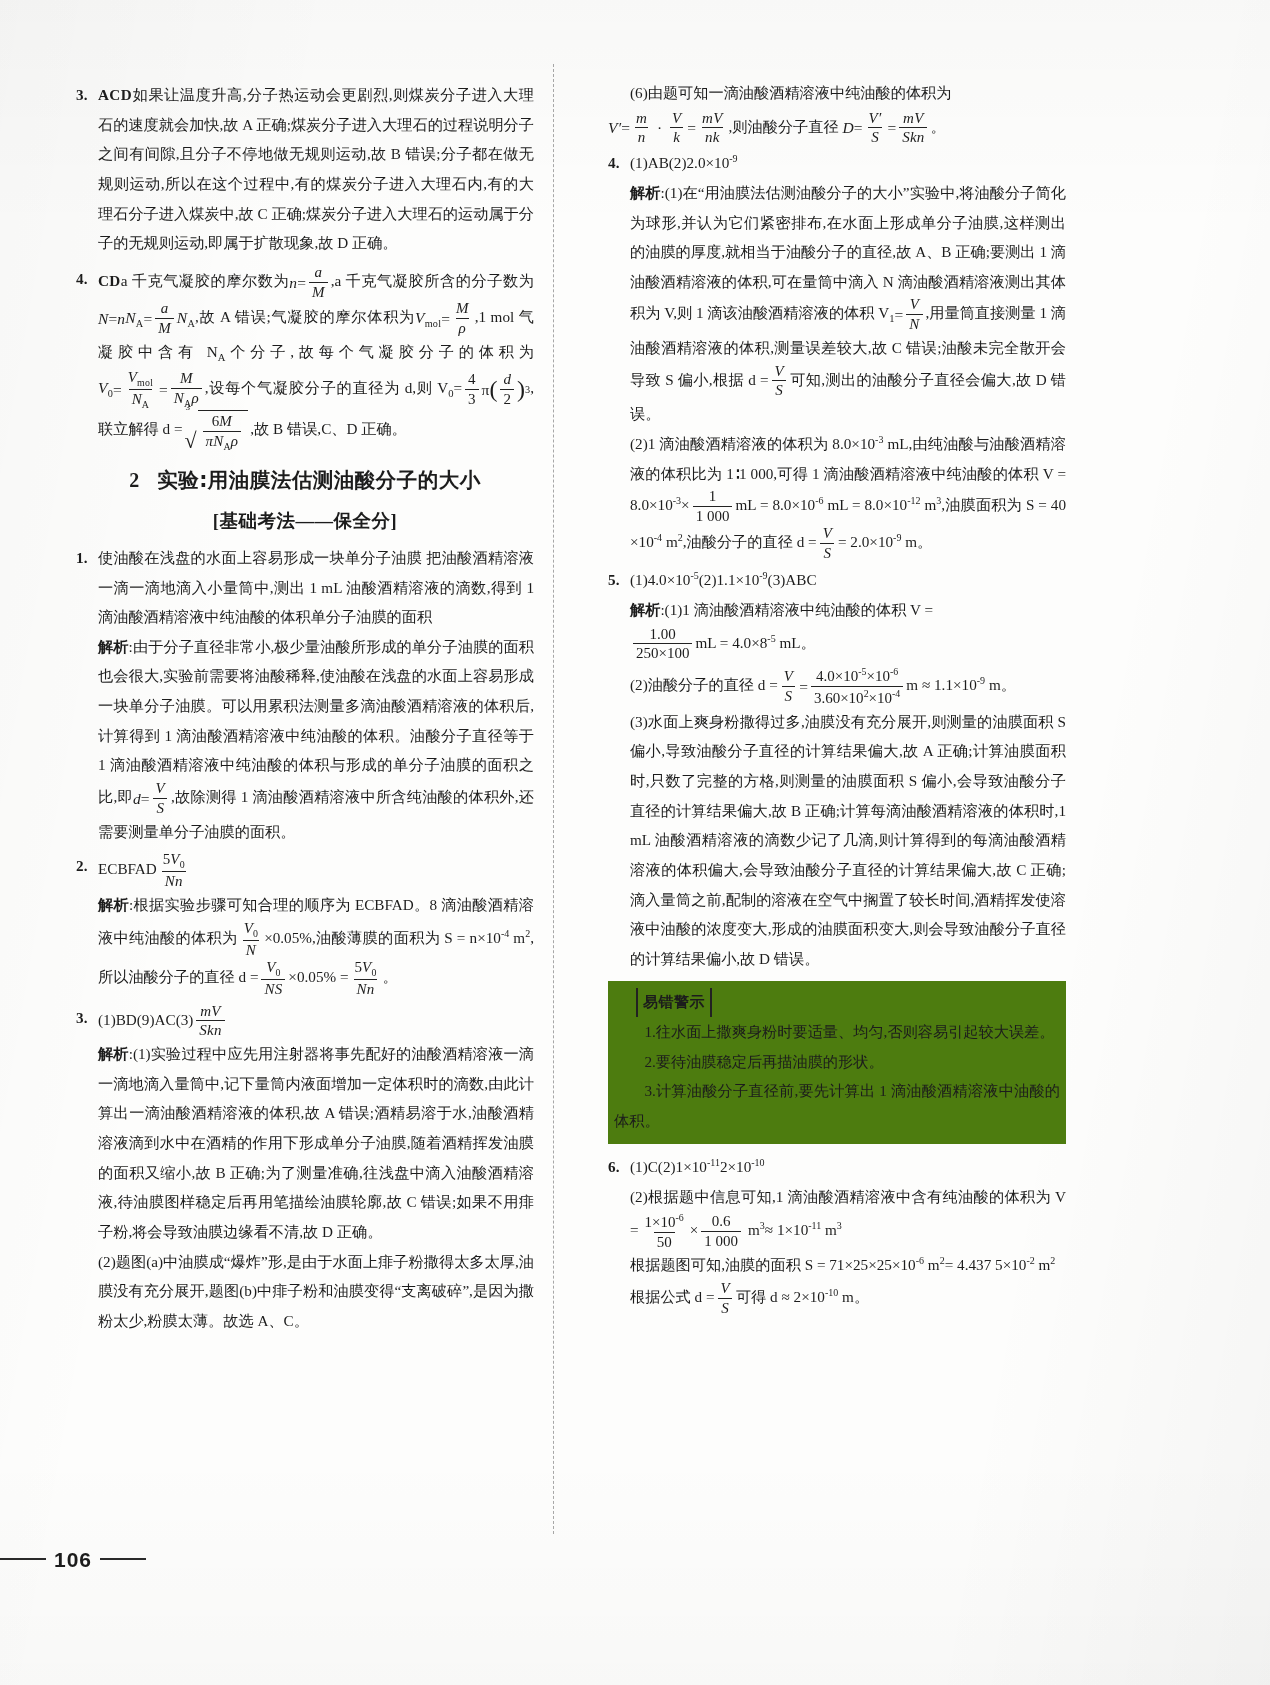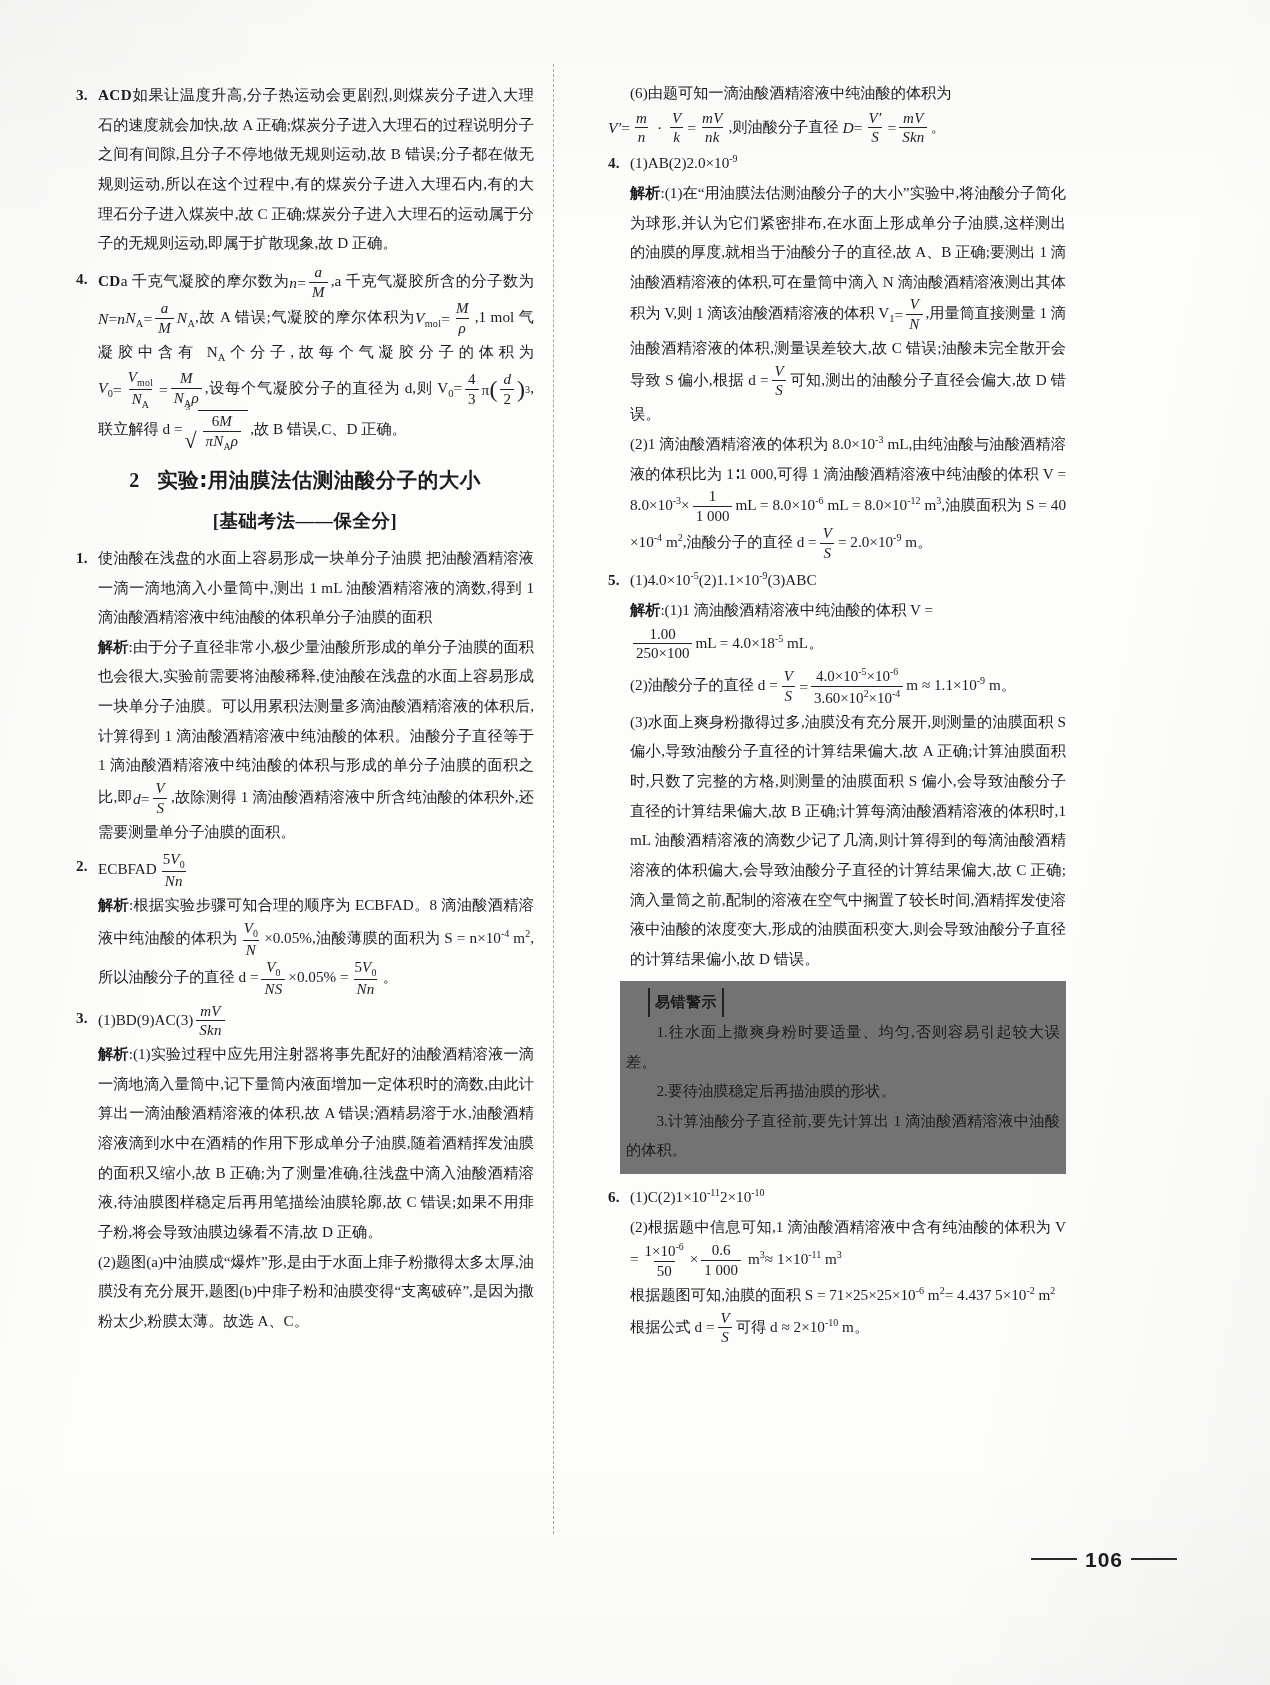--- a/index.html
+++ b/index.html
@@ -103,22 +103,22 @@
     text-align: center;
     font-weight: bold;
     font-size: 18.5px;
     font-family: Liberation Serif, serif;
     margin: 2px 0 4px 0;
     letter-spacing: .5px;
   }
 
   
   .tipbox {
-    background: #737373;
-    margin: 7px 0 8px 12px;
+    background: #4d7c0f;
+    margin: 7px 0 8px 0;
     padding: 6px 6px 9px 6px;
     line-height: 1.95;
   }
   .tipbox-title {
     font-weight: bold;
     font-family: "DejaVu Sans", "Liberation Sans", sans-serif;
     font-size: 15px;
     margin-left: 22px;
     display: inline-block;
     border-left: 2px solid #222;
@@ -192,22 +192,21 @@
     vertical-align: middle;
     font-style: normal;
   }
 
   
   .footer {
     position: absolute;
     left: 0;
     top: 1548px;
     width: 1157px;
-    text-align: right;
-    padding-left: 20px;
+    text-align: left;
   }
   .footer .rule-l, .footer .rule-r {
     display: inline-block;
     width: 46px;
     height: 0;
     border-top: 2.6px solid #2a2a2a;
     vertical-align: 7px;
   }
   .footer .pageno {
     display: inline-block;
@@ -465,21 +464,21 @@
           </p>
           <p class="para">
             <span class="jie">解析</span><span>:(1)1 滴油酸酒精溶液中纯油酸的体积 V =</span>
           </p>
           <p class="para" style="margin:1px 0;">
             <span class="inline-math">
                 <span class="frac">
                   <span class="nu mr">1.00</span>
                   <span class="de mr">250×100</span>
                 </span>
-              </span><span>mL = 4.0×18</span><sup class="ex">-5</sup><span> mL。</span>
+              </span><span>mL = 4.0×8</span><sup class="ex">-5</sup><span> mL。</span>
           </p>
           <p class="para" style="margin-top:4px;">
             <span>(2)油酸分子的直径 d =</span><span class="inline-math">
                 <span class="frac">
                   <span class="nu m">V</span>
                   <span class="de m">S</span>
                 </span>
                 <span class="mr">=</span>
                 <span class="frac">
                   <span class="nu mr">4.0×10<sup class="ex">-5</sup>×10<sup class="ex">-6</sup></span>

